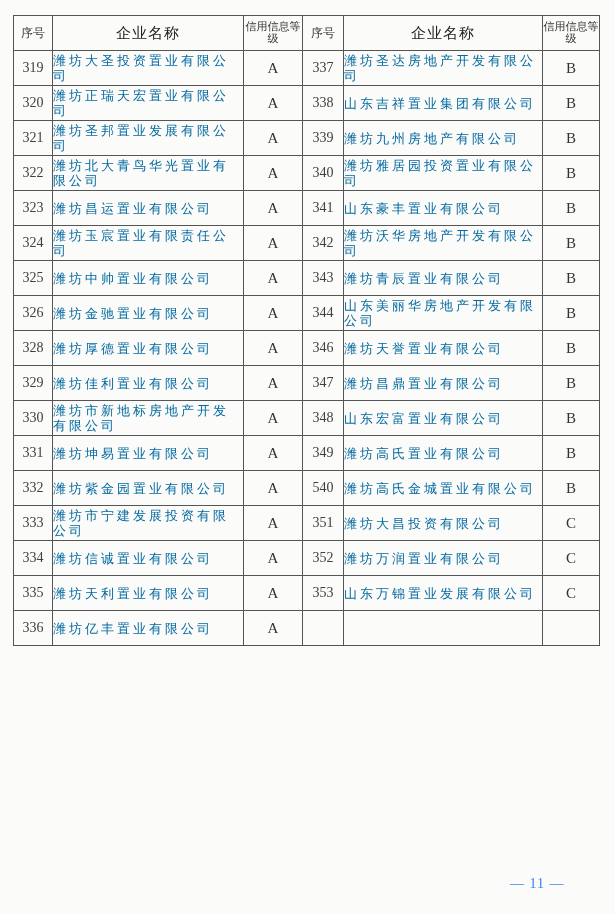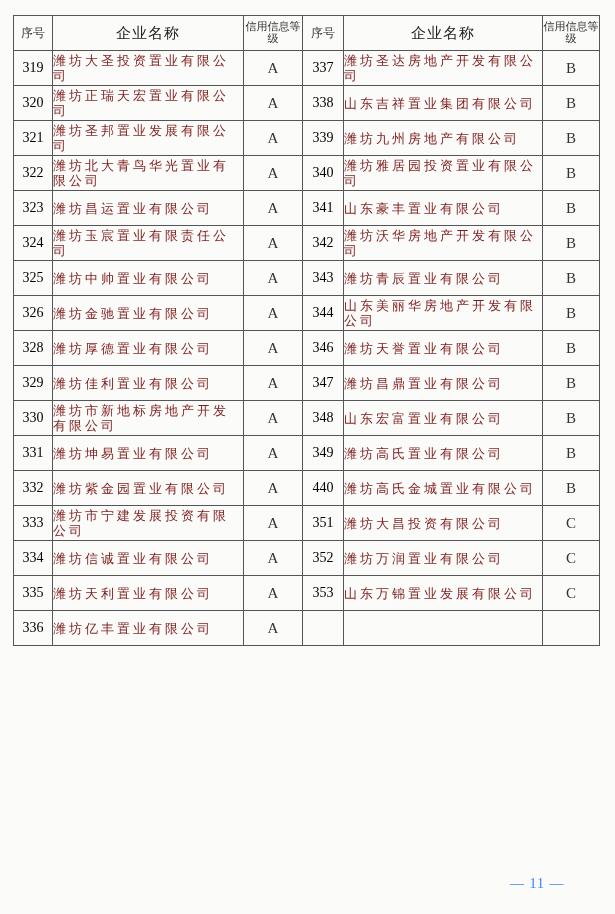--- a/index.html
+++ b/index.html
@@ -12,22 +12,22 @@
     border-collapse:collapse; table-layout:fixed; width:586px;
   }
   table.credit td, table.credit th {
     border:1.3px solid #555; padding:0; vertical-align:middle;
   }
   th { font-weight:normal; height:34px; }
   th.h-no { font-size:12px; font-family:"DejaVu Sans", sans-serif; color:#333; }
   th.h-name { font-size:15px; font-family:Liberation Serif, serif; color:#222; letter-spacing:1px; }
   th.h-grade { font-size:11px; font-family:"DejaVu Sans", sans-serif; color:#333; line-height:12px; }
   td { height:34px; }
-  td.no { text-align:center; font-size:14px; font-family:"Liberation Serif", serif; color:#000000; }
-  td.name { font-size:13px; padding-left:6px; padding-right:4px; letter-spacing:3px; line-height:15px; color:#7f1d1d; font-family:"DejaVu Sans", sans-serif; }
+  td.no { text-align:center; font-size:14px; font-family:"Liberation Serif", serif; color:#404040; }
+  td.name { font-size:13px; padding-left:6px; padding-right:4px; letter-spacing:3px; line-height:15px; color:#0369a1; font-family:"DejaVu Sans", sans-serif; }
   td.grade { text-align:center; font-size:15px; font-family:"Liberation Serif", serif; color:#333; }
   .page-num {
     position:absolute; left:510px; top:876px; font-size:14px;
     font-family:"Liberation Serif", serif; color:#3b82f6; letter-spacing:1px;
   }
 </style>
 </head>
 <body>
 
 <table class="credit">
@@ -143,21 +143,21 @@
         <td class="name">潍坊坤易置业有限公司</td>
         <td class="grade">A</td>
         <td class="no">349</td>
         <td class="name">潍坊高氏置业有限公司</td>
         <td class="grade">B</td>
       </tr>
       <tr>
         <td class="no">332</td>
         <td class="name">潍坊紫金园置业有限公司</td>
         <td class="grade">A</td>
-        <td class="no">440</td>
+        <td class="no">540</td>
         <td class="name">潍坊高氏金城置业有限公司</td>
         <td class="grade">B</td>
       </tr>
       <tr>
         <td class="no">333</td>
         <td class="name">潍坊市宁建发展投资有限公司</td>
         <td class="grade">A</td>
         <td class="no">351</td>
         <td class="name">潍坊大昌投资有限公司</td>
         <td class="grade">C</td>

